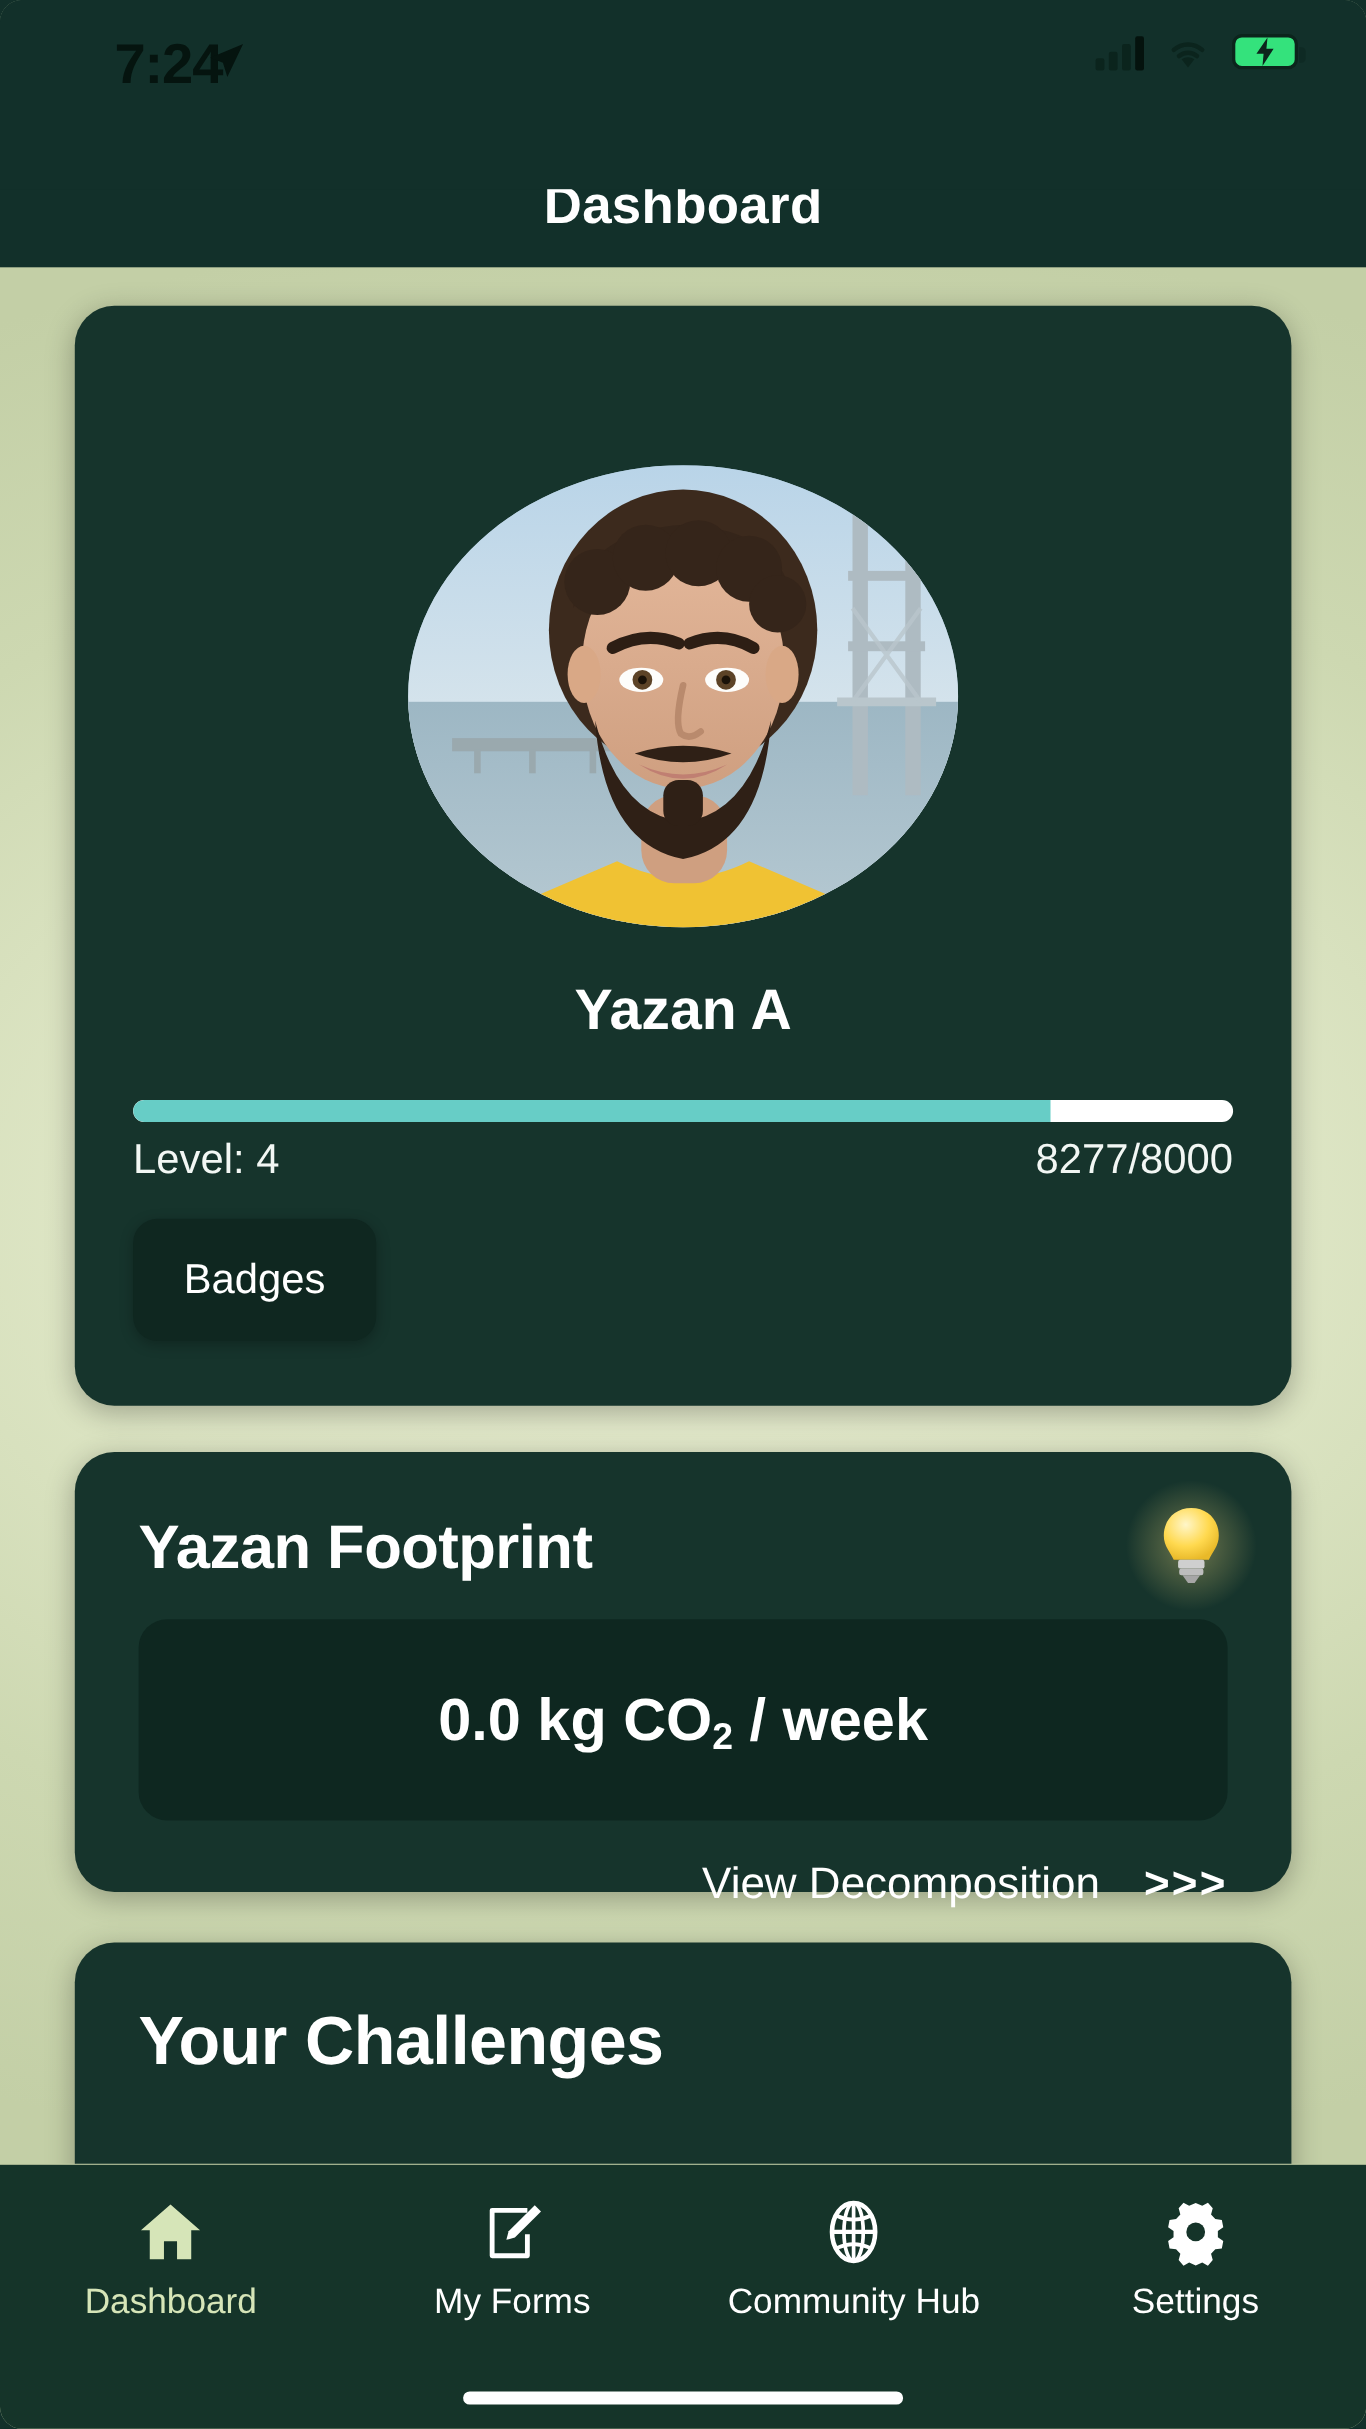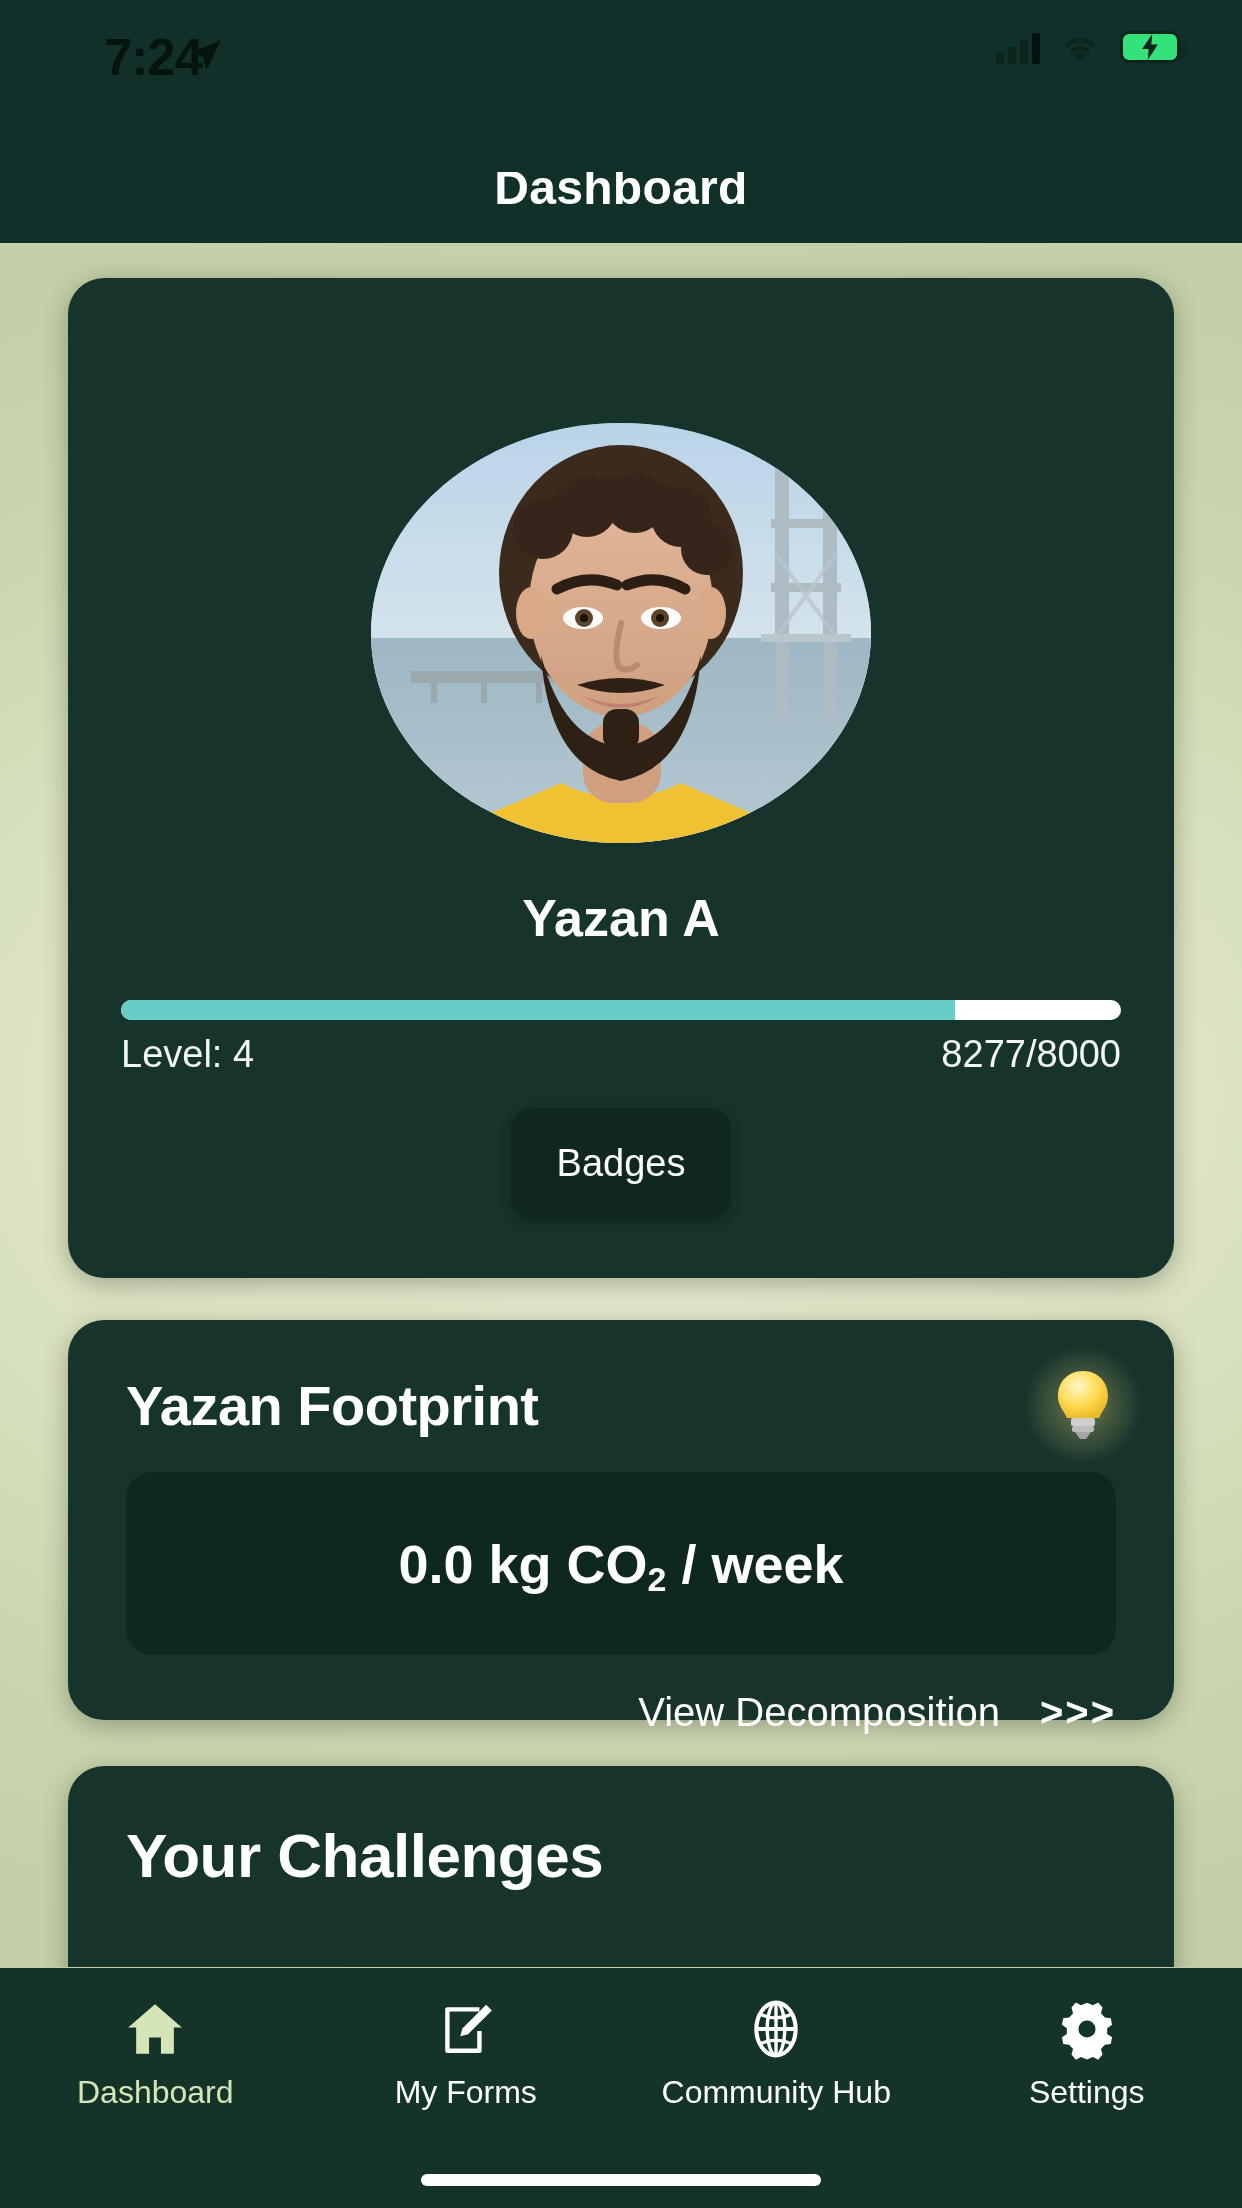--- a/index.html
+++ b/index.html
@@ -10,20 +10,21 @@
     background:#12302a;
   }
 
   
   .phone {
     position:relative;
     width:1242px; height:2208px;
     background:
       radial-gradient(ellipse 1400px 900px at 50% 1100px, #e9eed2 0%, #dde5c4 40%, #cdd8b1 70%, #c3cfa6 100%);
     overflow:hidden;
+    border-radius:20px;
   }
 
   
   .statusbar {
     position:absolute; left:0; top:0; width:1242px; height:172px;
     background:#12302a;
     z-index:6;
   }
   .sb-time {
     position:absolute; left:104px; top:28px;
@@ -111,21 +112,21 @@
   .progress-labels {
     position:absolute; left:53px; right:53px; top:755px;
     display:flex; justify-content:space-between; align-items:baseline;
   }
   .progress-labels span {
     font-size:38px; color:#f2f7f4; font-weight:400;
   }
 
   .btn-row {
     position:absolute; left:53px; right:53px; top:830px;
-    display:flex; gap:58px;justify-content:center;
+    display:flex; gap:58px;
   }
   .pill {
     background:#0f2720;
     border:none;
     border-radius:22px;
     color:#ffffff;
     font-family:"Liberation Sans", sans-serif;
     font-size:38px;
     padding:34px 46px;
     text-align:center;

